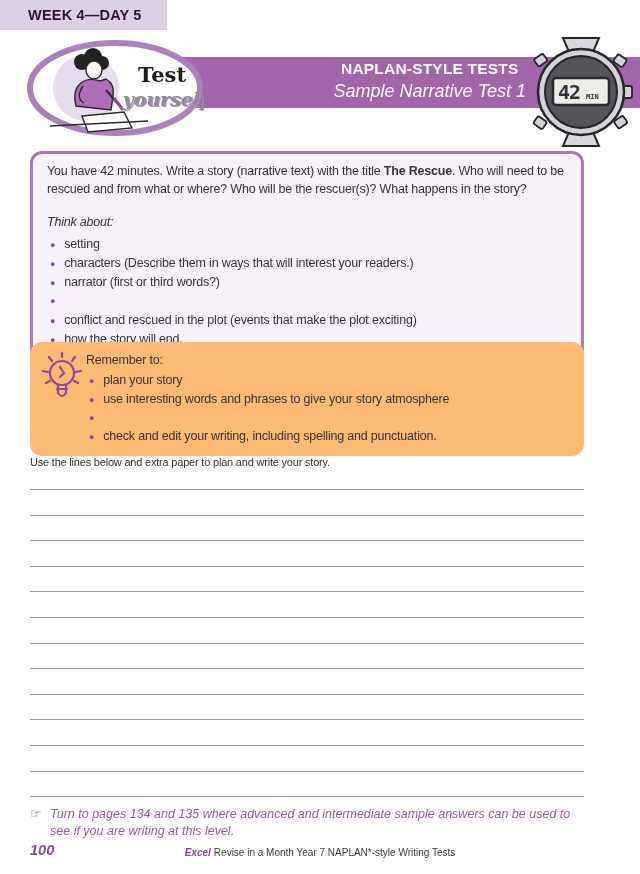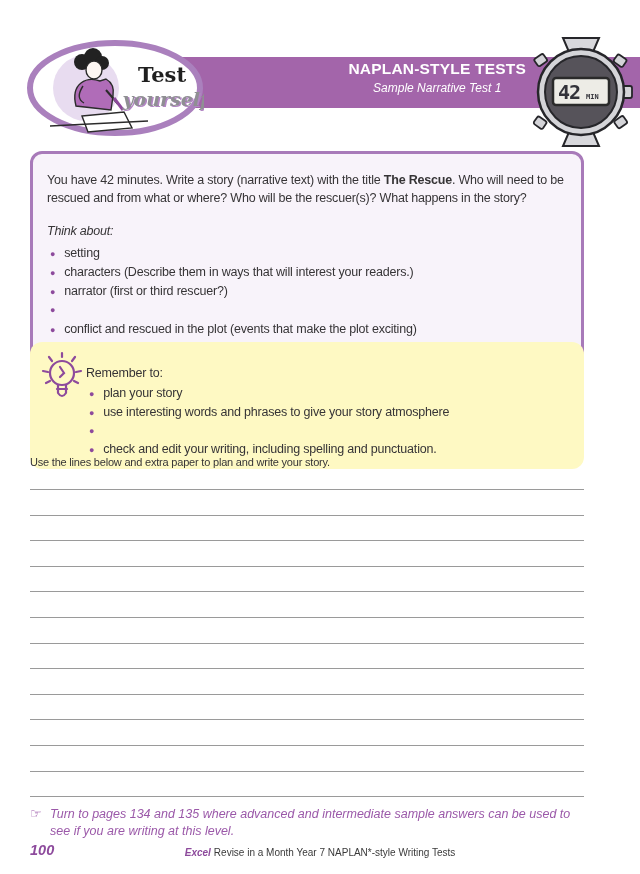--- a/index.html
+++ b/index.html
@@ -10,39 +10,39 @@
   
   .week-tag{
     position:absolute;left:0;top:0;width:167px;height:30px;box-sizing:border-box;
     background:#dcd1e3;color:#2c1230;font-weight:bold;font-size:14.5px;
     line-height:30px;padding-left:28px;letter-spacing:.2px;
   }
   
   .banner{position:absolute;left:145px;top:57px;width:495px;height:51px;background:#a365aa;}
   .banner-text{position:absolute;top:60px;right:114px;text-align:center;color:#fff;z-index:2;}
   .banner-title{font-size:15.5px;font-weight:bold;letter-spacing:.2px;}
-  .banner-subtitle{font-size:12px;font-style:italic;margin-top:3px;}
+  .banner-subtitle{font-size:18px;font-style:italic;margin-top:3px;}
   .logo{position:absolute;left:26px;top:40px;width:178px;height:96px;z-index:3;}
   .watch{position:absolute;left:527px;top:36px;width:108px;height:112px;z-index:3;}
   
   .task-box{
     position:absolute;left:30px;top:151px;width:554px;box-sizing:border-box;
     border:3px solid #a87ab9;border-radius:12px;background:#f8f3fa;
-    padding:18px 14px 8px;font-size:12.5px;line-height:17.5px;letter-spacing:-.2px;
+    padding:9px 14px 8px;font-size:12.5px;line-height:17.5px;letter-spacing:-.2px;
   }
   .task-box .intro{margin:0 0 7px;}
   .task-box .think-label{margin:16px 0 3px;font-style:italic;}
   ul.bullets{list-style:none;margin:0;padding:0;}
   ul.bullets li{display:flex;align-items:baseline;line-height:18.3px;}
   .dot{color:#8d4a9c;font-size:9px;margin:0 9px 0 3px;flex:none;}
   
   .remember-box{
     position:absolute;left:30px;top:342px;width:554px;box-sizing:border-box;
-    background:#fef9c3;border-radius:12px;
-    padding:22px 14px 9px 56px;font-size:12.5px;line-height:18.6px;letter-spacing:-.2px;
+    background:#fdba74;border-radius:12px;
+    padding:9px 14px 9px 56px;font-size:12.5px;line-height:18.6px;letter-spacing:-.2px;
   }
   .remember-box .label{margin:0 0 1px;}
   .bulb{position:absolute;left:9px;top:7px;width:46px;height:66px;}
   
   .write-prompt{position:absolute;left:30px;top:456px;margin:0;font-size:11px;letter-spacing:-.2px;}
   .lines{position:absolute;left:30px;top:489px;width:554px;}
   .wline{height:0;border-bottom:1px solid #9a9a9a;margin-bottom:24.6px;}
   
   .footnote{
     position:absolute;left:30px;top:806px;width:558px;box-sizing:border-box;
@@ -51,20 +51,21 @@
   .hand{position:absolute;left:0;top:-1px;font-style:normal;font-size:13px;}
   .footer-num{position:absolute;left:30px;top:842px;font-weight:bold;font-size:14.5px;color:#8d4a9c;font-style:italic;}
   .footer-center{position:absolute;left:0;right:0;top:847px;text-align:center;font-size:10px;color:#3a3a3a;}
   .brand{color:#8d4a9c;font-weight:bold;font-style:italic;margin-right:3px;}
 </style>
 </head>
 <body>
 
 <div class="page">
 
+  <div class="week-tag">WEEK 4—DAY 5</div>
 
   <div class="banner"></div>
 
   <div class="banner-text">
     <div class="banner-title">NAPLAN-STYLE TESTS</div>
     <div class="banner-subtitle">Sample Narrative Test 1</div>
   </div>
 
   <svg class="logo" viewBox="0 0 178 96" aria-hidden="true">
     <ellipse cx="89" cy="48" rx="85" ry="45" fill="#ffffff" stroke="#aa80bd" stroke-width="6"></ellipse>
@@ -111,21 +112,21 @@
       <li>
           <span class="dot">●</span>
           <span>setting</span>
         </li>
       <li>
           <span class="dot">●</span>
           <span>characters (Describe them in ways that will interest your readers.)</span>
         </li>
       <li>
           <span class="dot">●</span>
-          <span>narrator (first or third rescuer?)</span>
+          <span>narrator (first or third words?)</span>
         </li>
       <li>
           <span class="dot">●</span>
         </li>
       <li>
           <span class="dot">●</span>
           <span>conflict and rescued in the plot (events that make the plot exciting)</span>
         </li>
       <li>
           <span class="dot">●</span>

